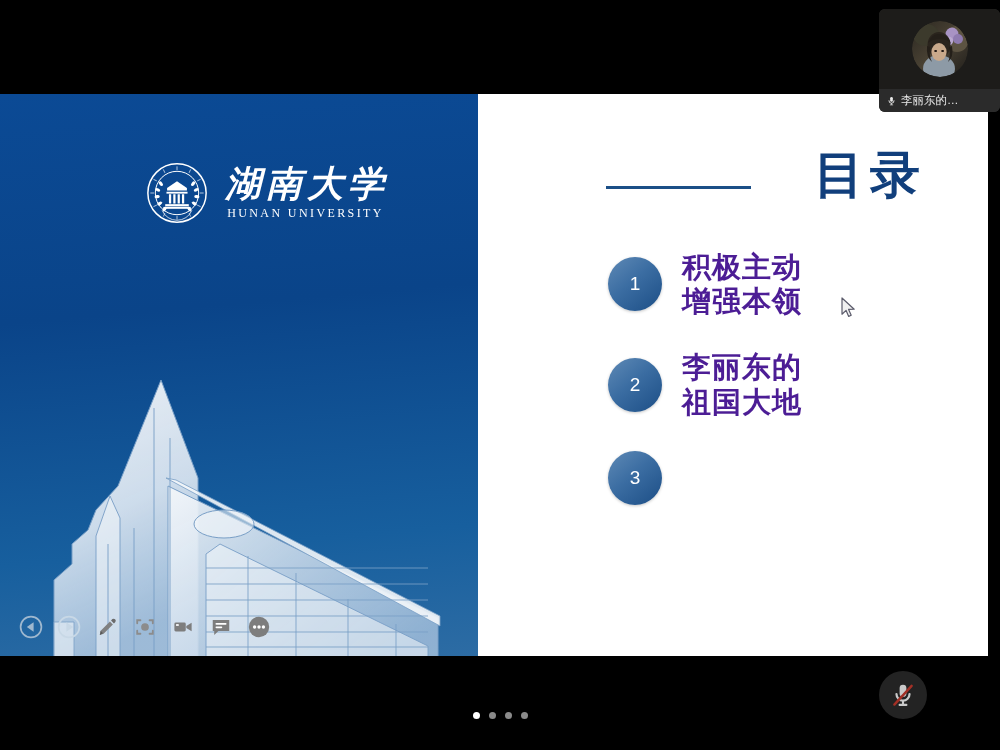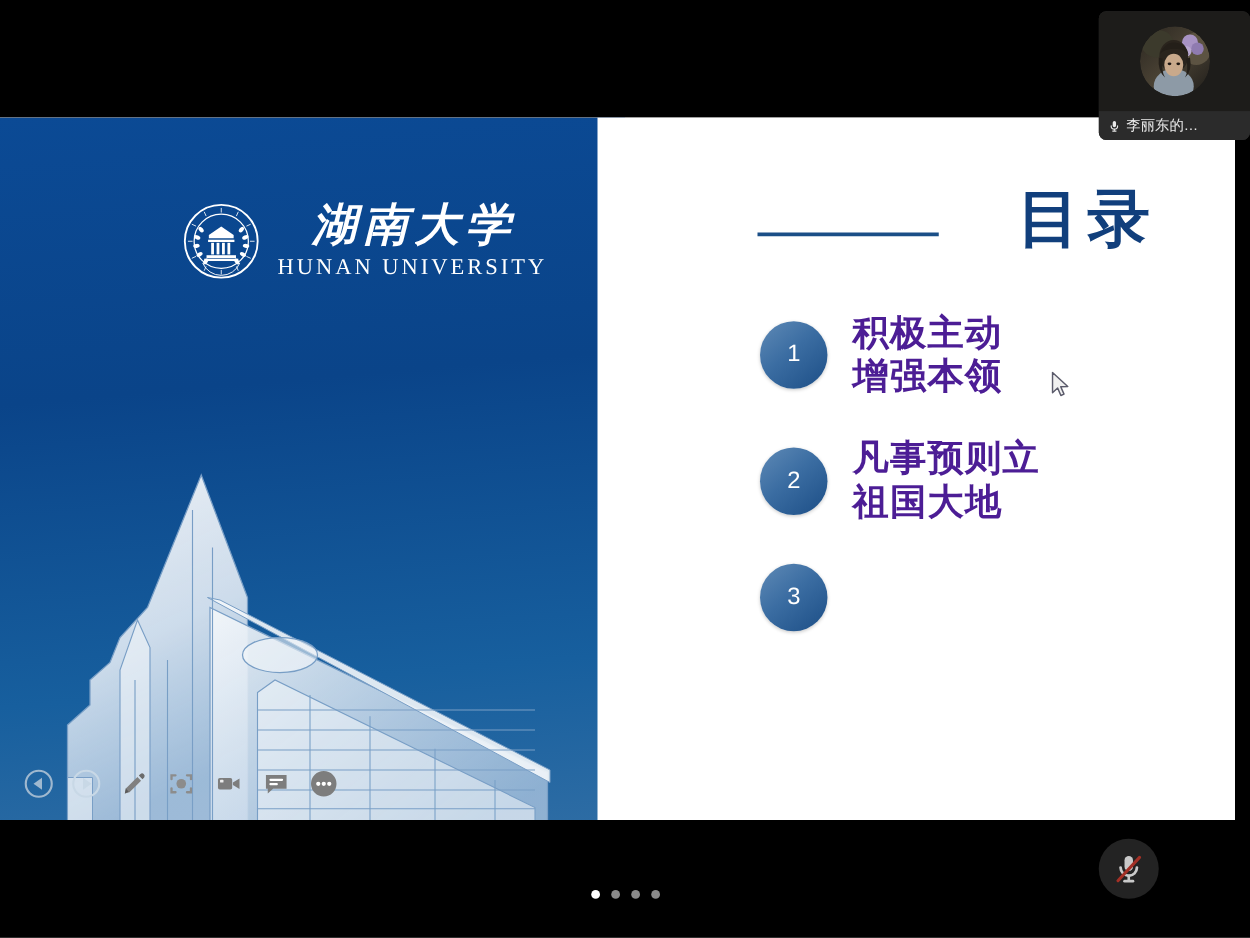--- a/index.html
+++ b/index.html
@@ -59,33 +59,33 @@
     flex: 0 0 62px;
   }
   #logo-words {
     display: flex;
     flex-direction: column;
     align-items: center;
     justify-content: center;
   }
   #logo-cn {
     color: #ffffff;
-    font-family: Liberation Serif, serif;
+    font-family: Liberation Sans, sans-serif;
     font-size: 36px;
     font-weight: 700;
     letter-spacing: 5px;
     font-style: italic;
     line-height: 1.05;
     white-space: nowrap;
     text-indent: 5px;
   }
   #logo-en {
     color: #ffffff;
     font-family: "Liberation Serif", "DejaVu Serif", serif;
-    font-size: 18px;
+    font-size: 12px;
     letter-spacing: 2.4px;
     margin-top: 4px;
     white-space: nowrap;
     text-indent: 2px;
   }
 
   
   #building {
     position: absolute;
     left: 48px;
@@ -396,21 +396,21 @@
       <div id="toc-list">
 
         <div class="toc-item">
           <div class="toc-badge">1</div>
           <div class="toc-text">积极主动
 增强本领</div>
         </div>
 
         <div class="toc-item">
           <div class="toc-badge">2</div>
-          <div class="toc-text">凡事预则立
+          <div class="toc-text">李丽东的
 祖国大地</div>
         </div>
 
         <div class="toc-item">
           <div class="toc-badge">3</div>
         </div>
 
       </div>
     </div>
   </div>

